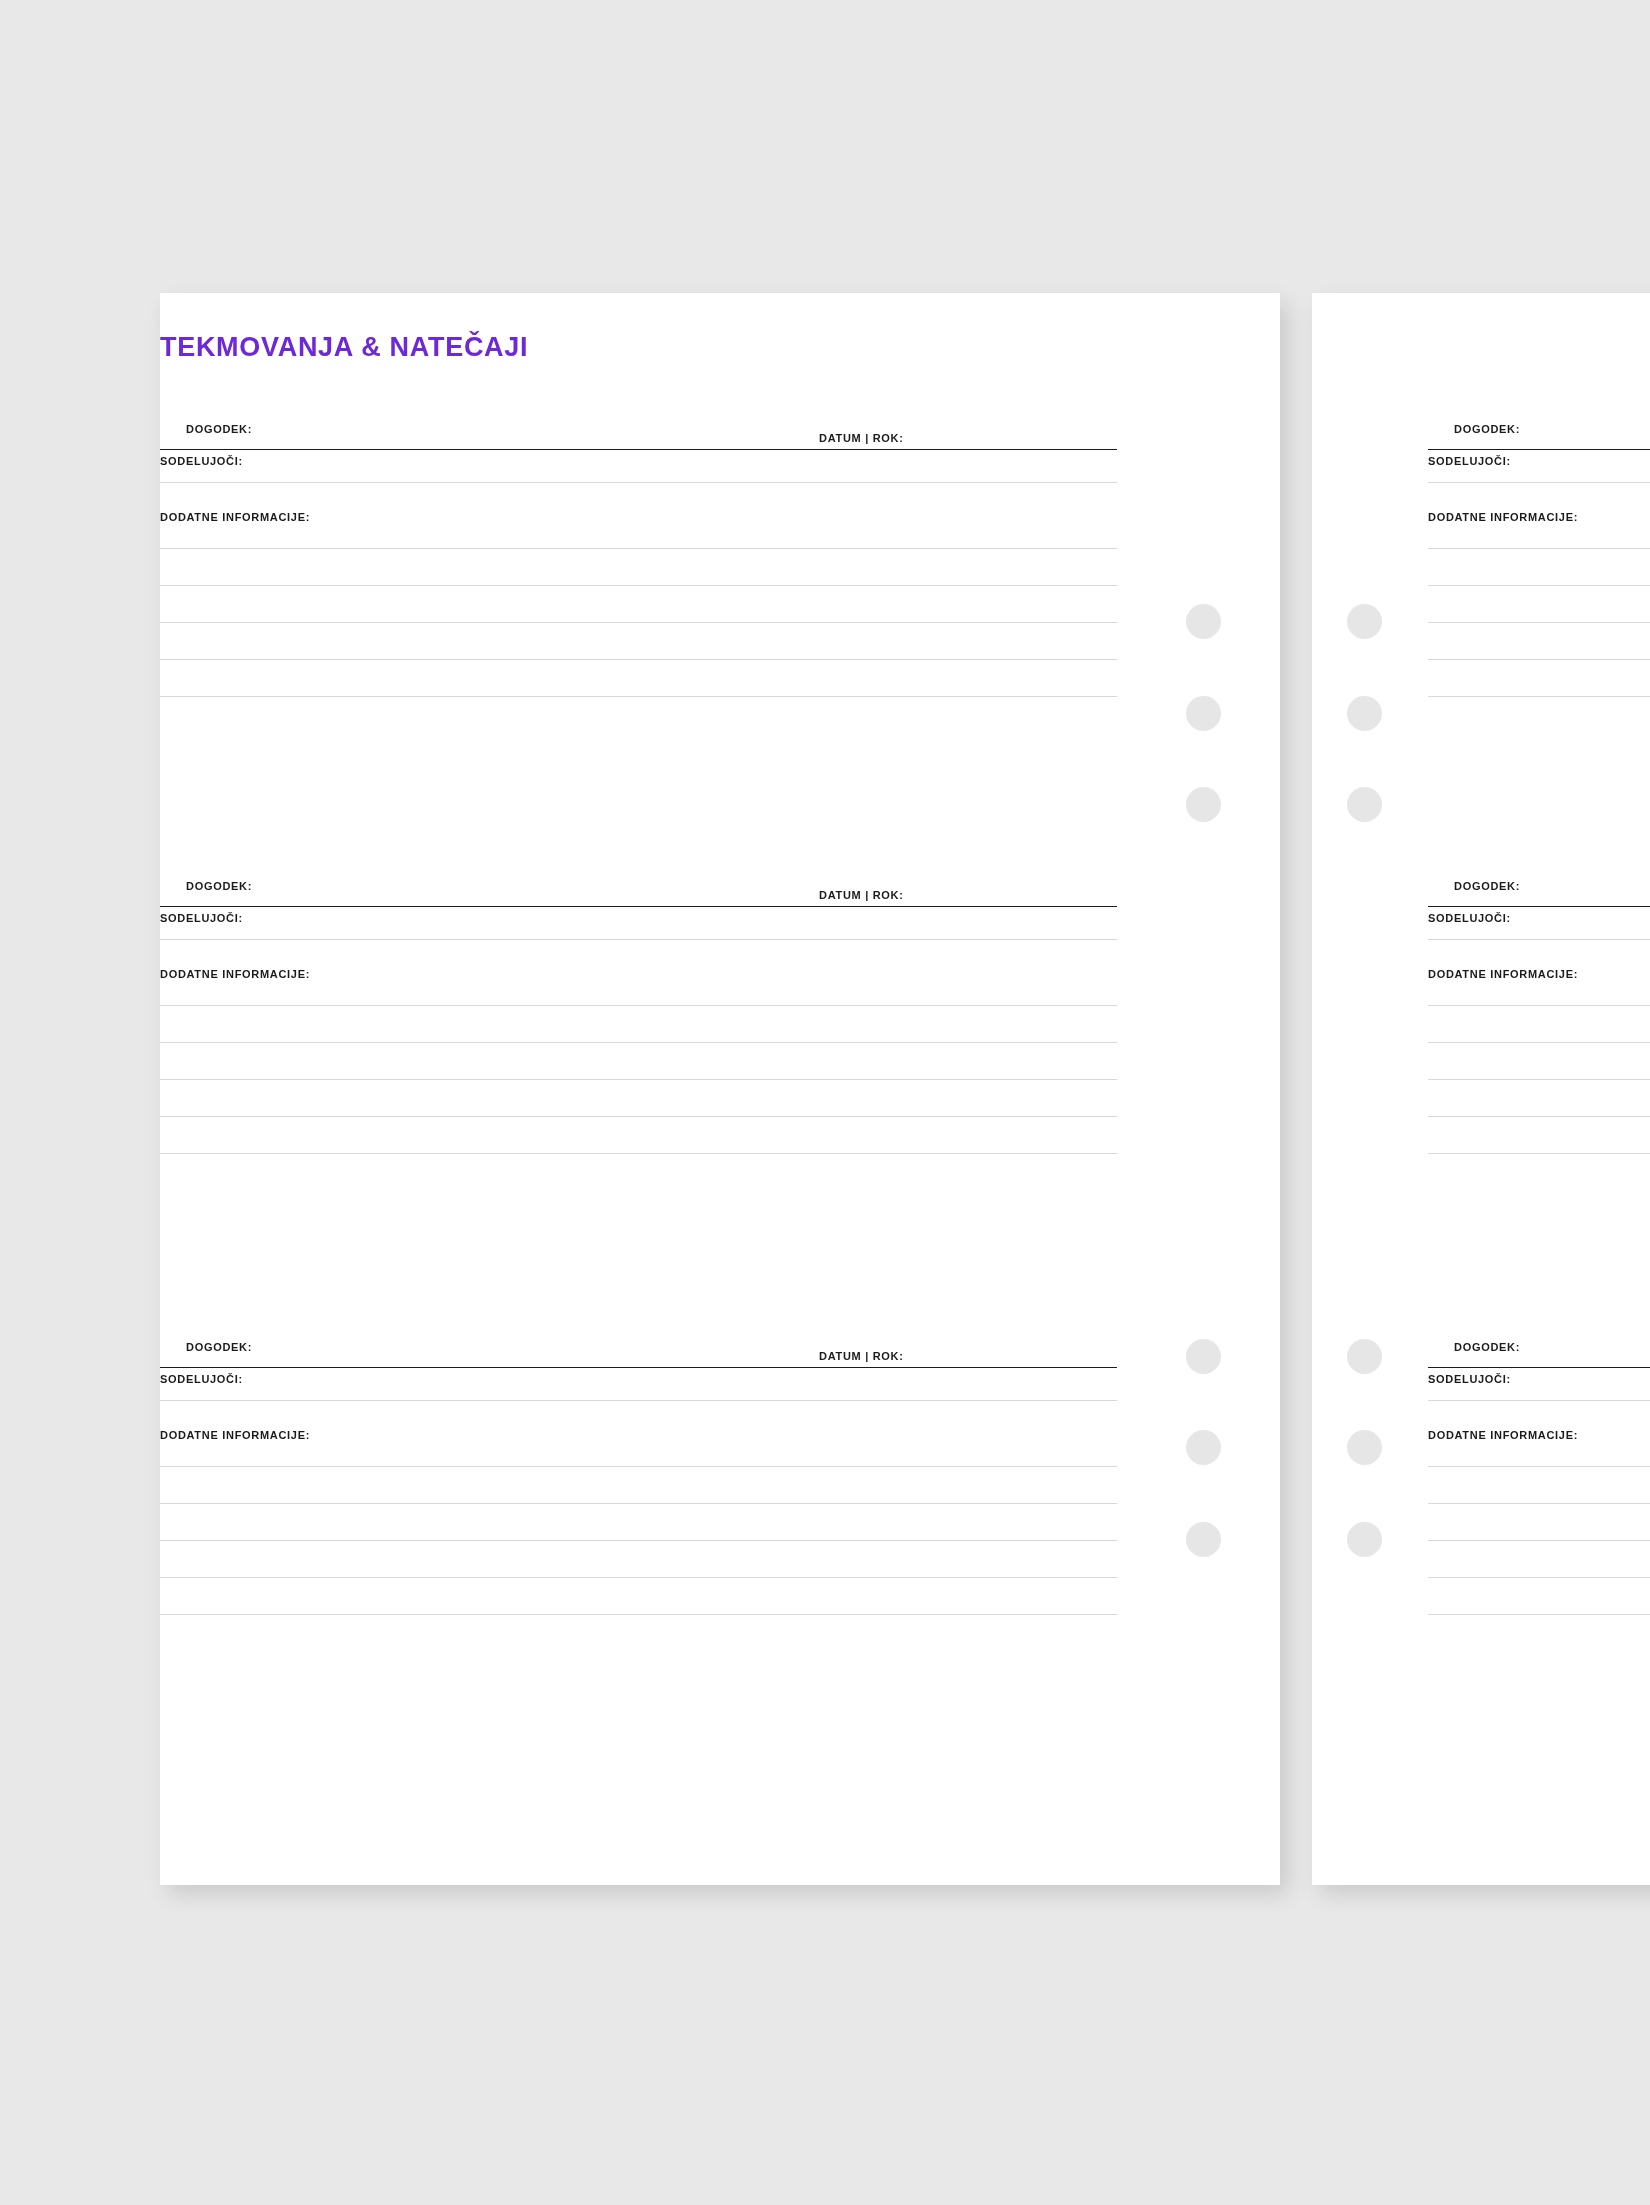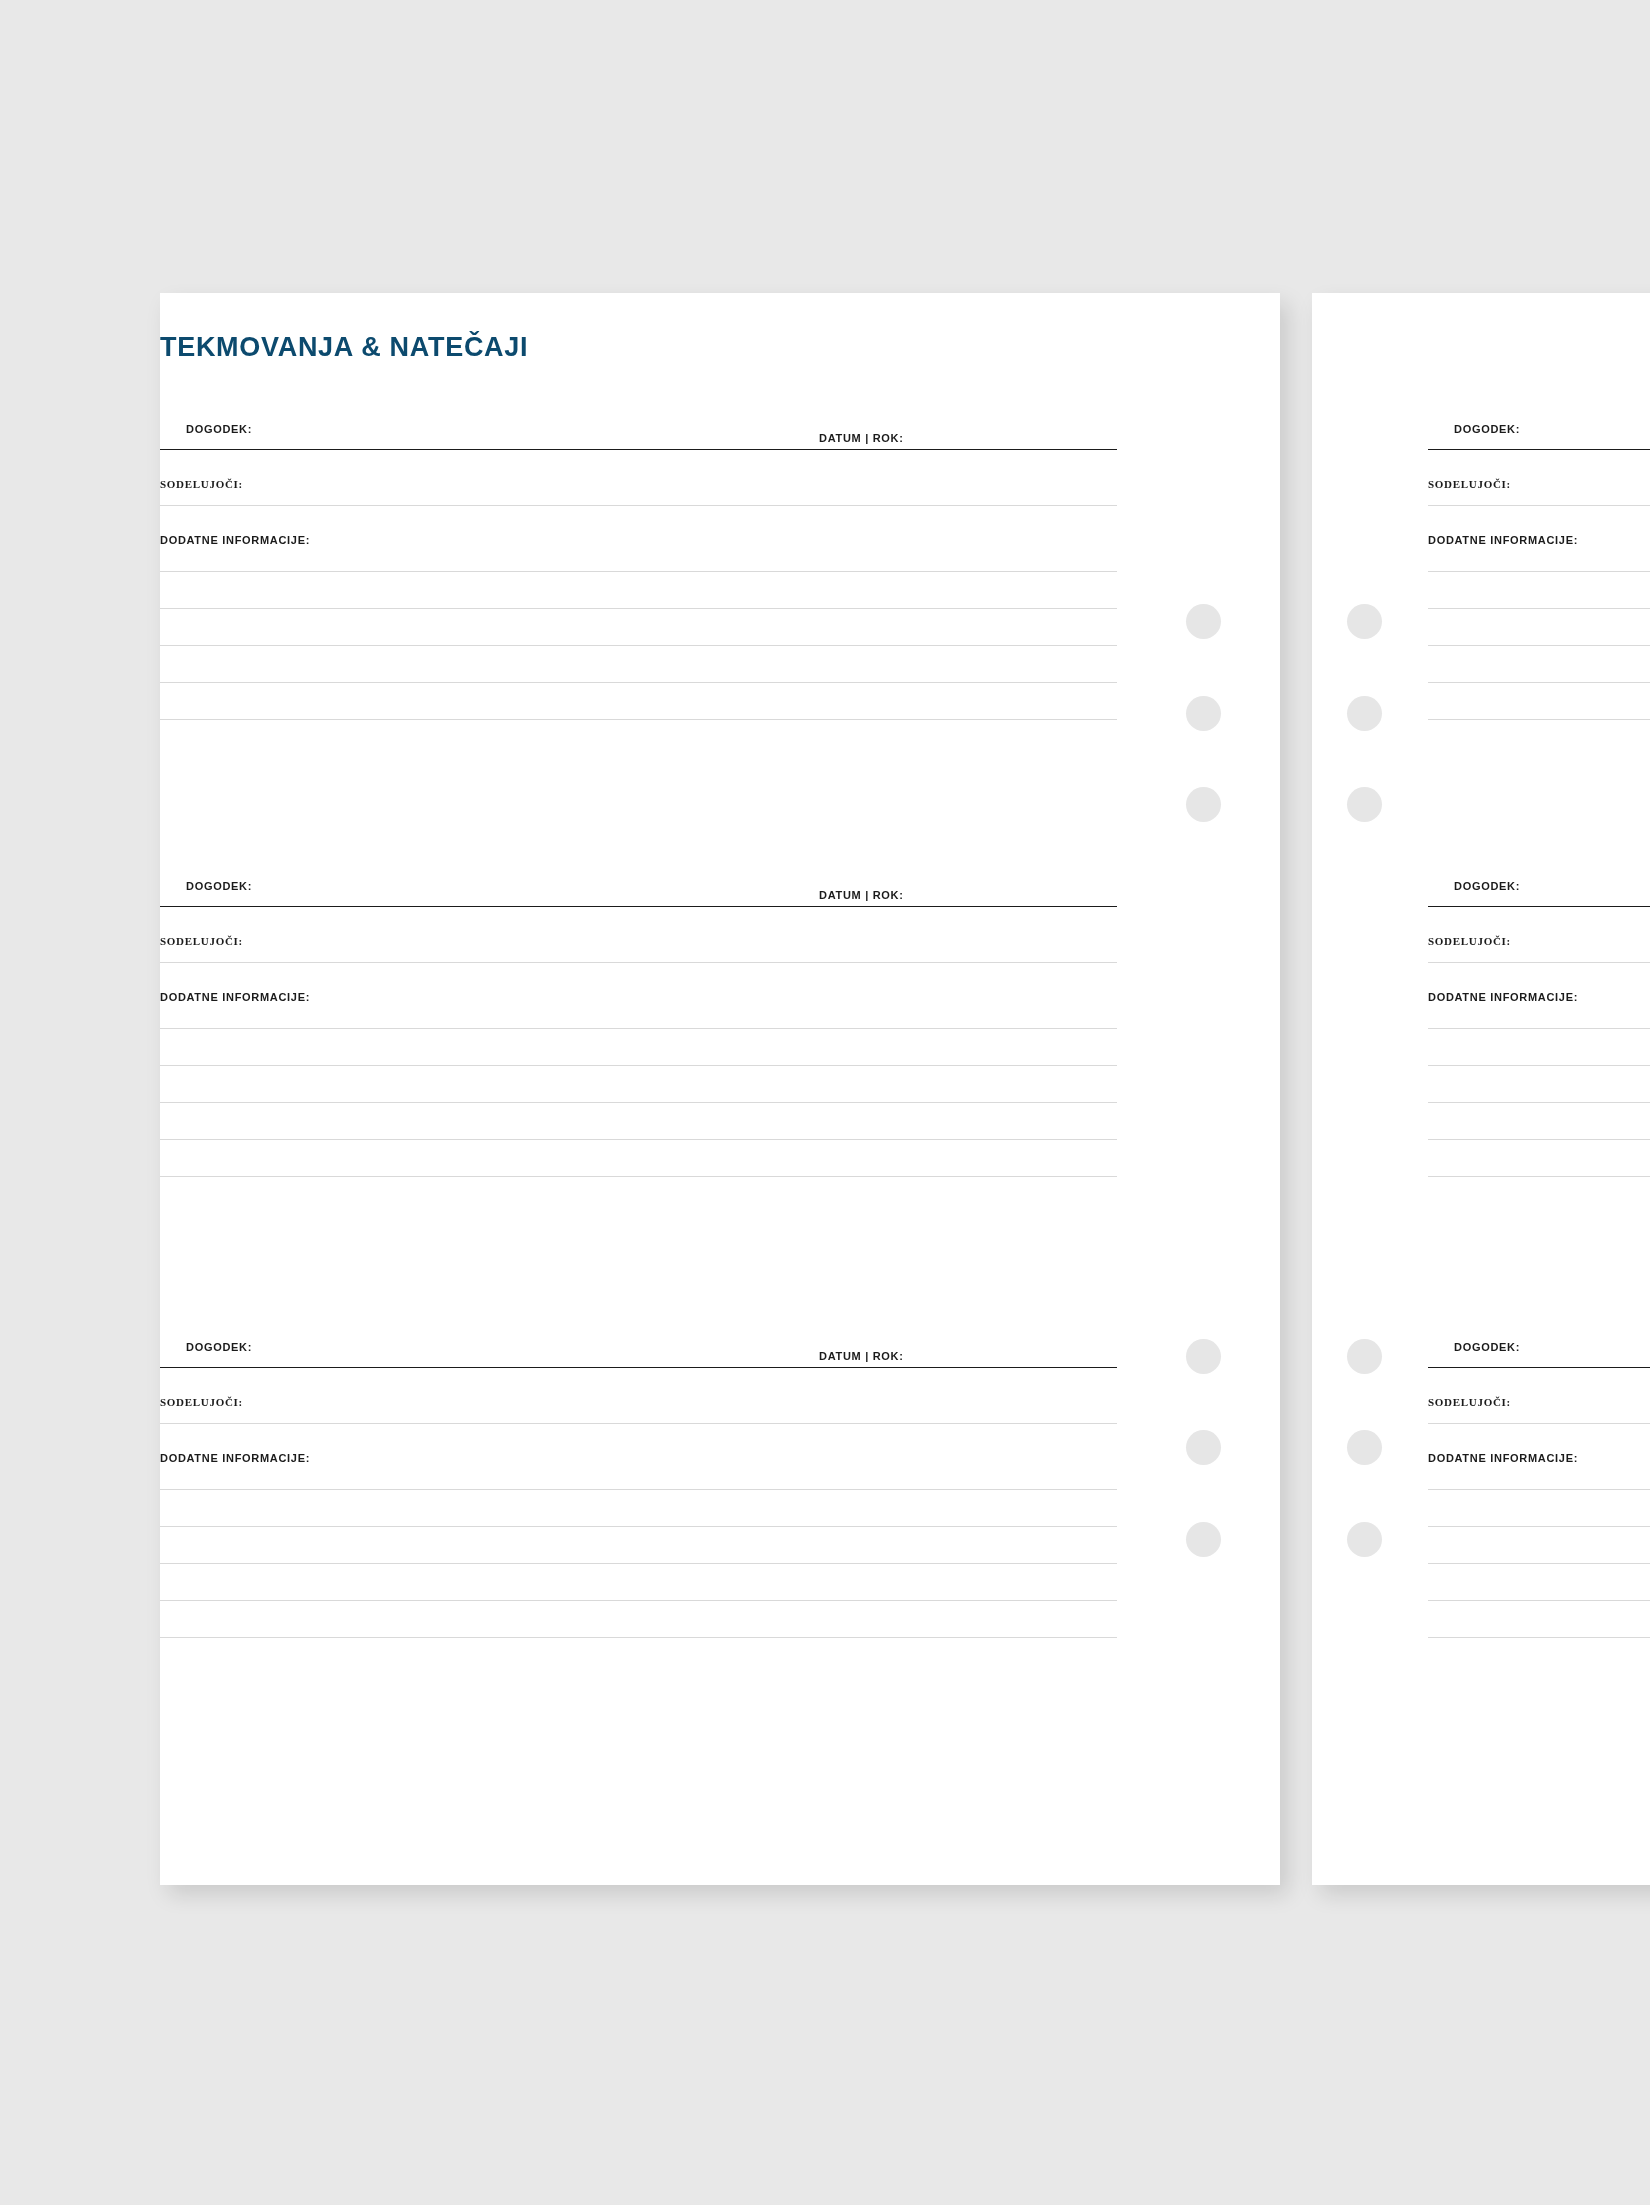--- a/index.html
+++ b/index.html
@@ -42,21 +42,21 @@
   }
 
   
   .sheet-title {
     position: absolute;
     left: 160px;
     top: 332px;
     font-size: 27px;
     font-weight: bold;
     letter-spacing: 0.7px;
-    color: #0c4a6e;
+    color: #6d28d9;
     white-space: nowrap;
   }
 
   
   .entry {
     position: absolute;
     left: 160px;
     width: 957px;
   }
 
@@ -80,24 +80,23 @@
   }
   .entry-head .lbl.right {
     position: absolute;
     left: 635px;
     bottom: 4.9px;
     padding-left: 24px;
   }
 
   .sub-row {
     position: relative;
-    margin-top: 28px;
+    margin-top: 5px;
     height: 26.5px;
     border-bottom: 0.9px solid #d9d9d9;
-    font-family: Liberation Serif, serif;
   }
   .sub-row .lbl {
     position: absolute;
     left: 0;
     top: 0;
   }
 
   .info-row {
     position: relative;
     margin-top: 28px;

